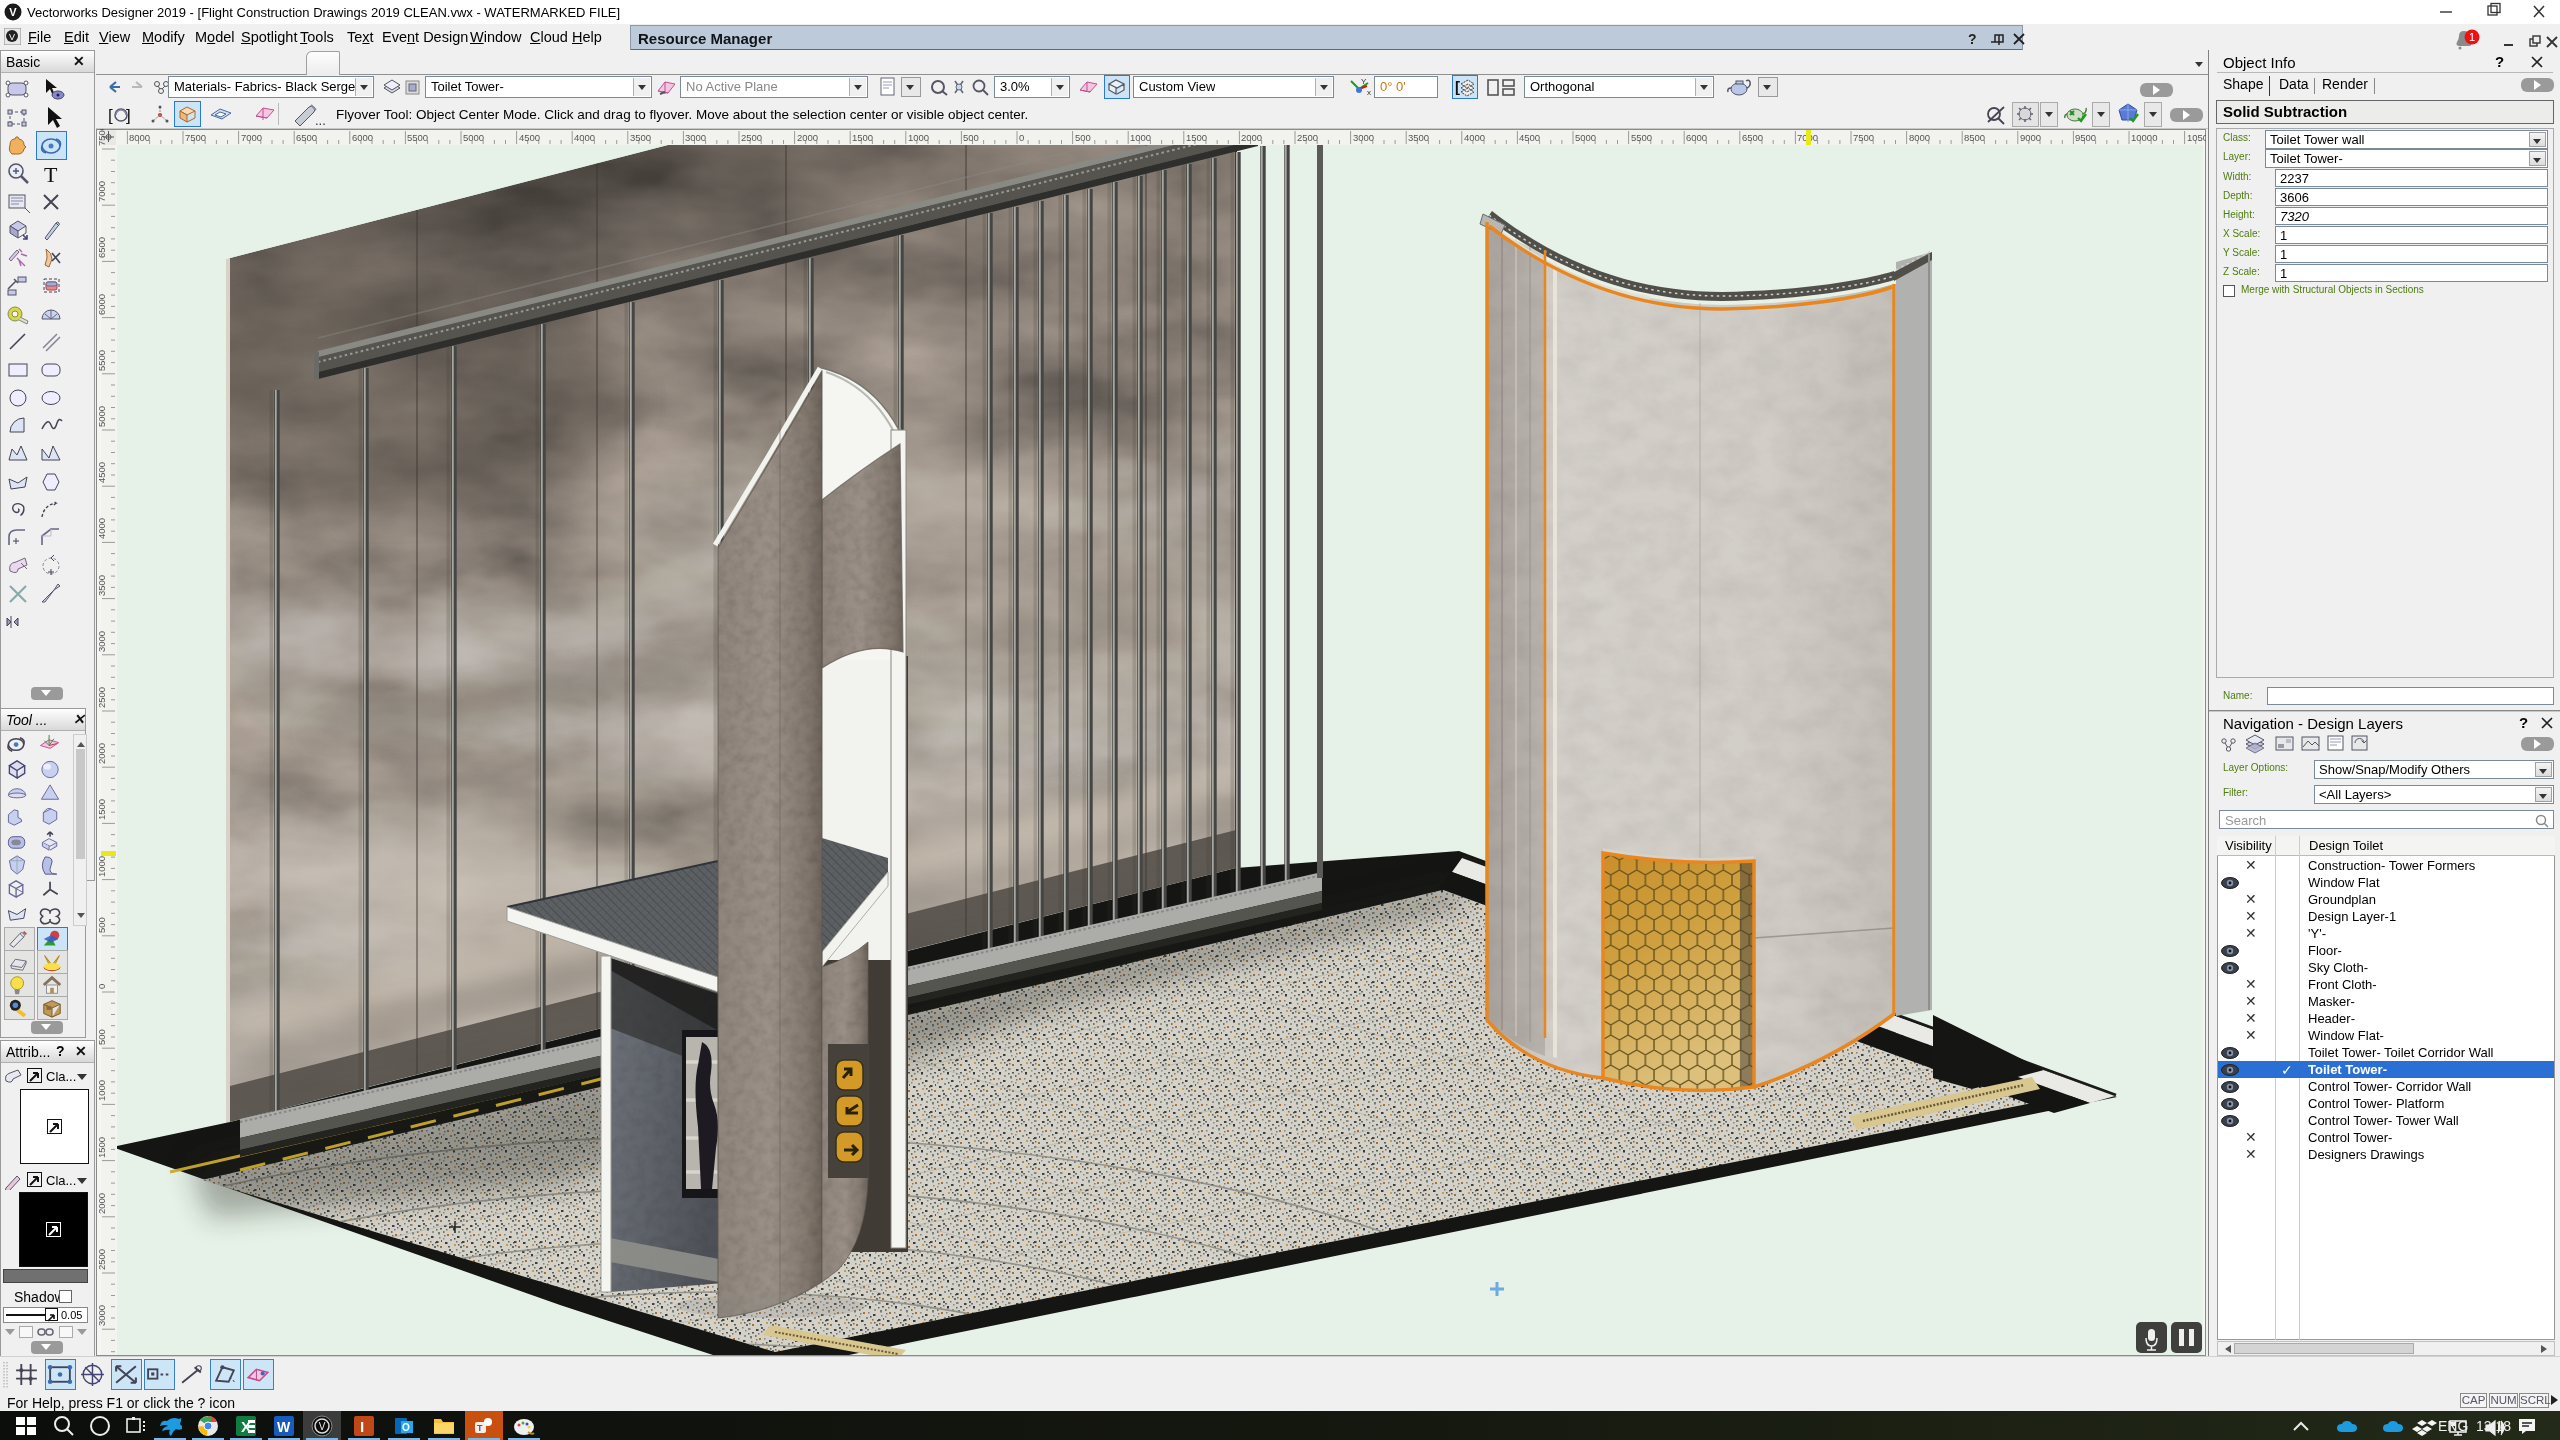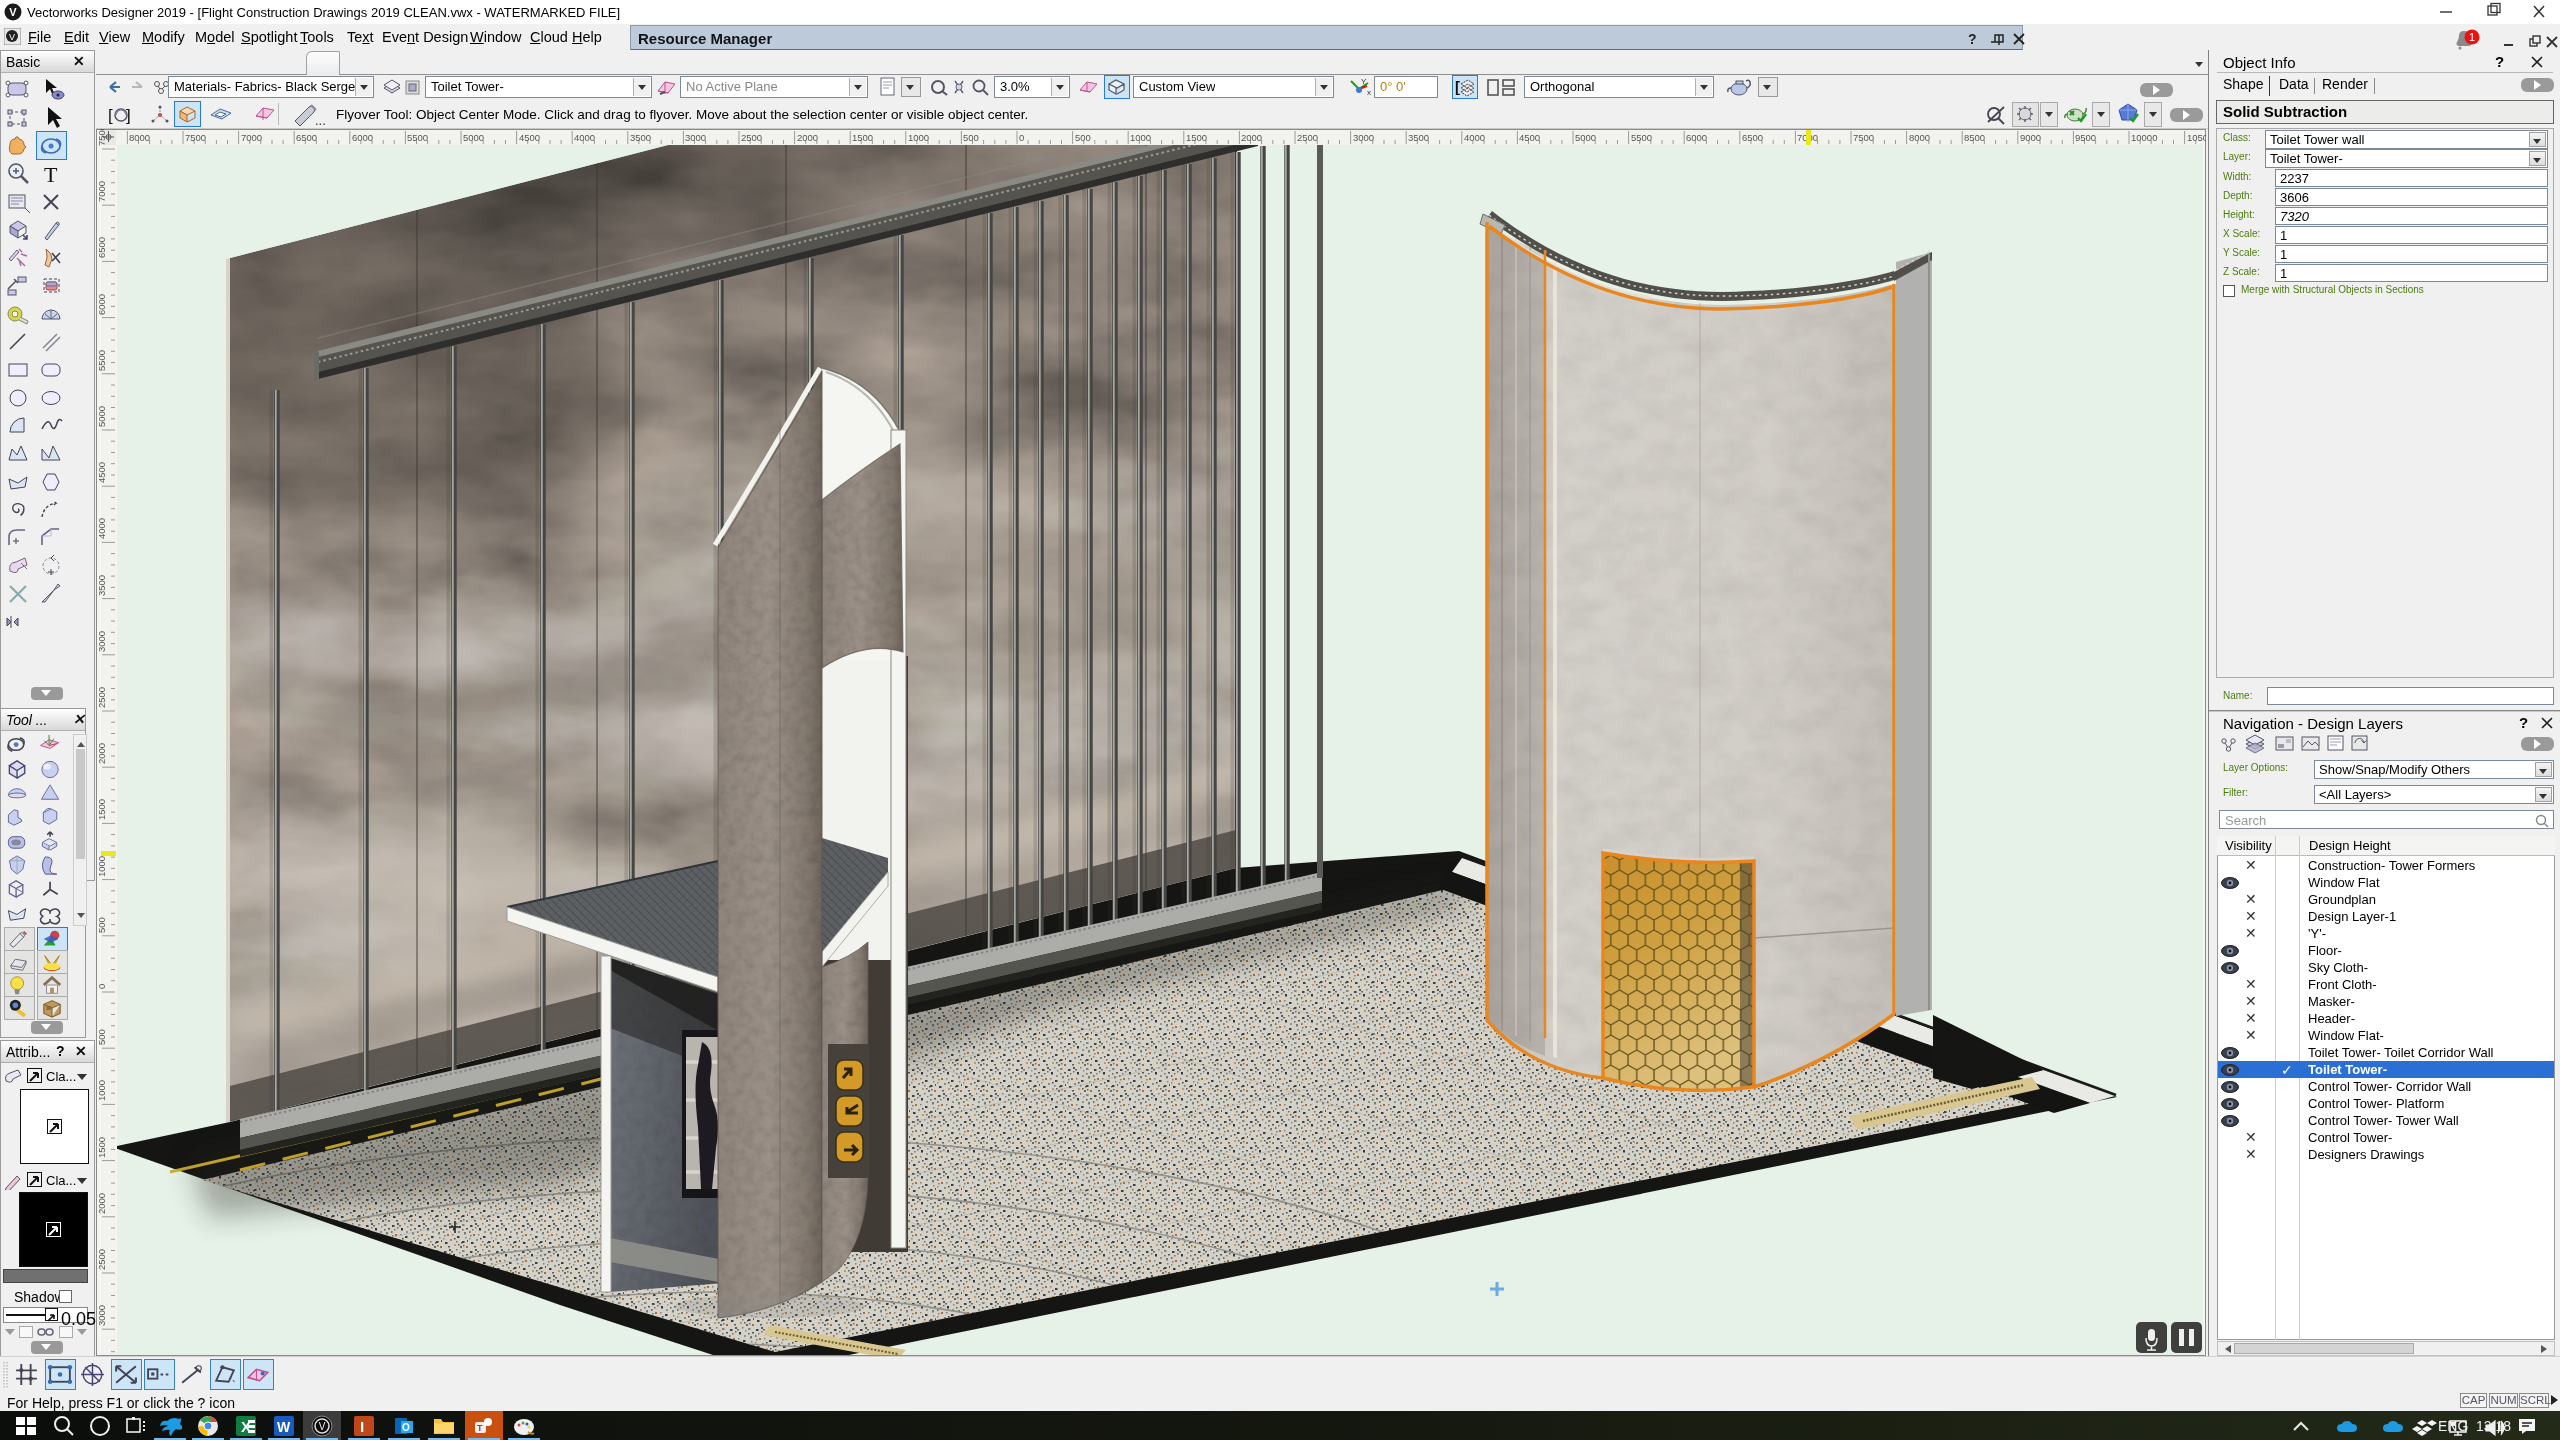--- a/index.html
+++ b/index.html
@@ -801,21 +801,21 @@
     <div class="rinput" style="left:10px;top:760px;width:335px;height:19px;">
       <span style="position:absolute;left:5px;top:2px;color:#999;">Search</span>
       <svg style="position:absolute;right:4px;top:3px" width="14" height="14">
         <circle cx="6" cy="6" r="4.5" fill="none" stroke="#888" stroke-width="1.5"></circle>
         <path d="M9 9 l4 4" stroke="#888" stroke-width="1.5"></path>
       </svg>
     </div>
     <div class="abs" style="left:8px;top:786px;width:338px;height:504px;background:#fff;border:1px solid #999;"></div>
     <div class="abs" style="left:8px;top:786px;width:338px;height:20px;background:#f4f4f2;border-bottom:1px solid #bbb;">
       <span style="position:absolute;left:8px;top:2px;font-size:13px;">Visibility</span>
-      <span style="position:absolute;left:92px;top:2px;font-size:13px;">Design Height</span>
+      <span style="position:absolute;left:92px;top:2px;font-size:13px;">Design Toilet</span>
     </div>
     <div class="abs" style="left:66px;top:786px;width:1px;height:504px;background:#ccc;"></div>
     <div class="abs" style="left:90px;top:786px;width:1px;height:504px;background:#ccc;"></div>
     <div class="lrow" style="left:99px;top:808px;">Construction- Tower Formers</div>
     <div class="abs" style="left:36px;top:807px;font-size:14px;color:#333;">✕</div>
     <div class="lrow" style="left:99px;top:825px;">Window Flat</div>
     <div class="abs" style="left:12px;top:826px;"><svg width="18" height="13">
         <ellipse cx="9" cy="6" rx="8.5" ry="5.5" fill="#39404d"></ellipse>
         <ellipse cx="9" cy="6" rx="8.5" ry="5.5" fill="none" stroke="#222"></ellipse>
         <circle cx="9" cy="6" r="3.2" fill="#8a93a8"></circle>
@@ -1198,21 +1198,21 @@
         <path d="M2 10 L10 2 M10 2 l-5 0 m5 0 l0 5" stroke="#fff" stroke-width="2" fill="none"></path>
       </svg></div>
     <div class="abs" style="left:2px;top:228px;width:85px;height:14px;background:#707070;border:1px solid #444;"></div>
     <div class="abs" style="left:13px;top:248px;font-size:14px;">Shadow</div>
     <div class="abs" style="left:58px;top:249px;width:13px;height:13px;background:#fff;border:1px solid #666;"></div>
     <div class="abs" style="left:2px;top:266px;width:85px;height:16px;background:#fff;border:1px solid #888;"></div>
     <div class="abs" style="left:5px;top:273px;width:44px;height:1.5px;background:#111;"></div>
     <div class="abs" style="left:44px;top:267px;width:13px;height:13px;border:1.5px solid #111;background:#fff;"><svg width="10" height="10">
         <path d="M2 8 L8 2 M8 2 l-4 0 m4 0 l0 4" stroke="#111" stroke-width="1.6" fill="none"></path>
       </svg></div>
-    <div class="abs" style="left:60px;top:268px;font-size:18px;">0.05</div>
+    <div class="abs" style="left:60px;top:268px;font-size:11px;">0.05</div>
     <div class="abs" style="left:4px;top:288px;border:5px solid transparent;border-top:6px solid #999;"></div>
     <div class="abs" style="left:18px;top:285px;width:14px;height:12px;background:#f8f8f8;border:1px solid #aaa;"></div>
     <svg class="abs" style="left:36px;top:285px" width="18" height="12">
       <rect x="1" y="3" width="7" height="6" rx="3" fill="none" stroke="#667" stroke-width="1.5"></rect>
       <rect x="9" y="3" width="7" height="6" rx="3" fill="none" stroke="#667" stroke-width="1.5"></rect>
     </svg>
     <div class="abs" style="left:58px;top:285px;width:14px;height:12px;background:#f8f8f8;border:1px solid #aaa;"></div>
     <div class="abs" style="left:76px;top:288px;border:5px solid transparent;border-top:6px solid #999;"></div>
     <div class="abs" style="left:30px;top:300px;width:32px;height:13px;background:#9a9a9a;border-radius:4px;">
       <div class="abs" style="left:10px;top:3px;border:5px solid transparent;border-top:6px solid #fff;"></div>

